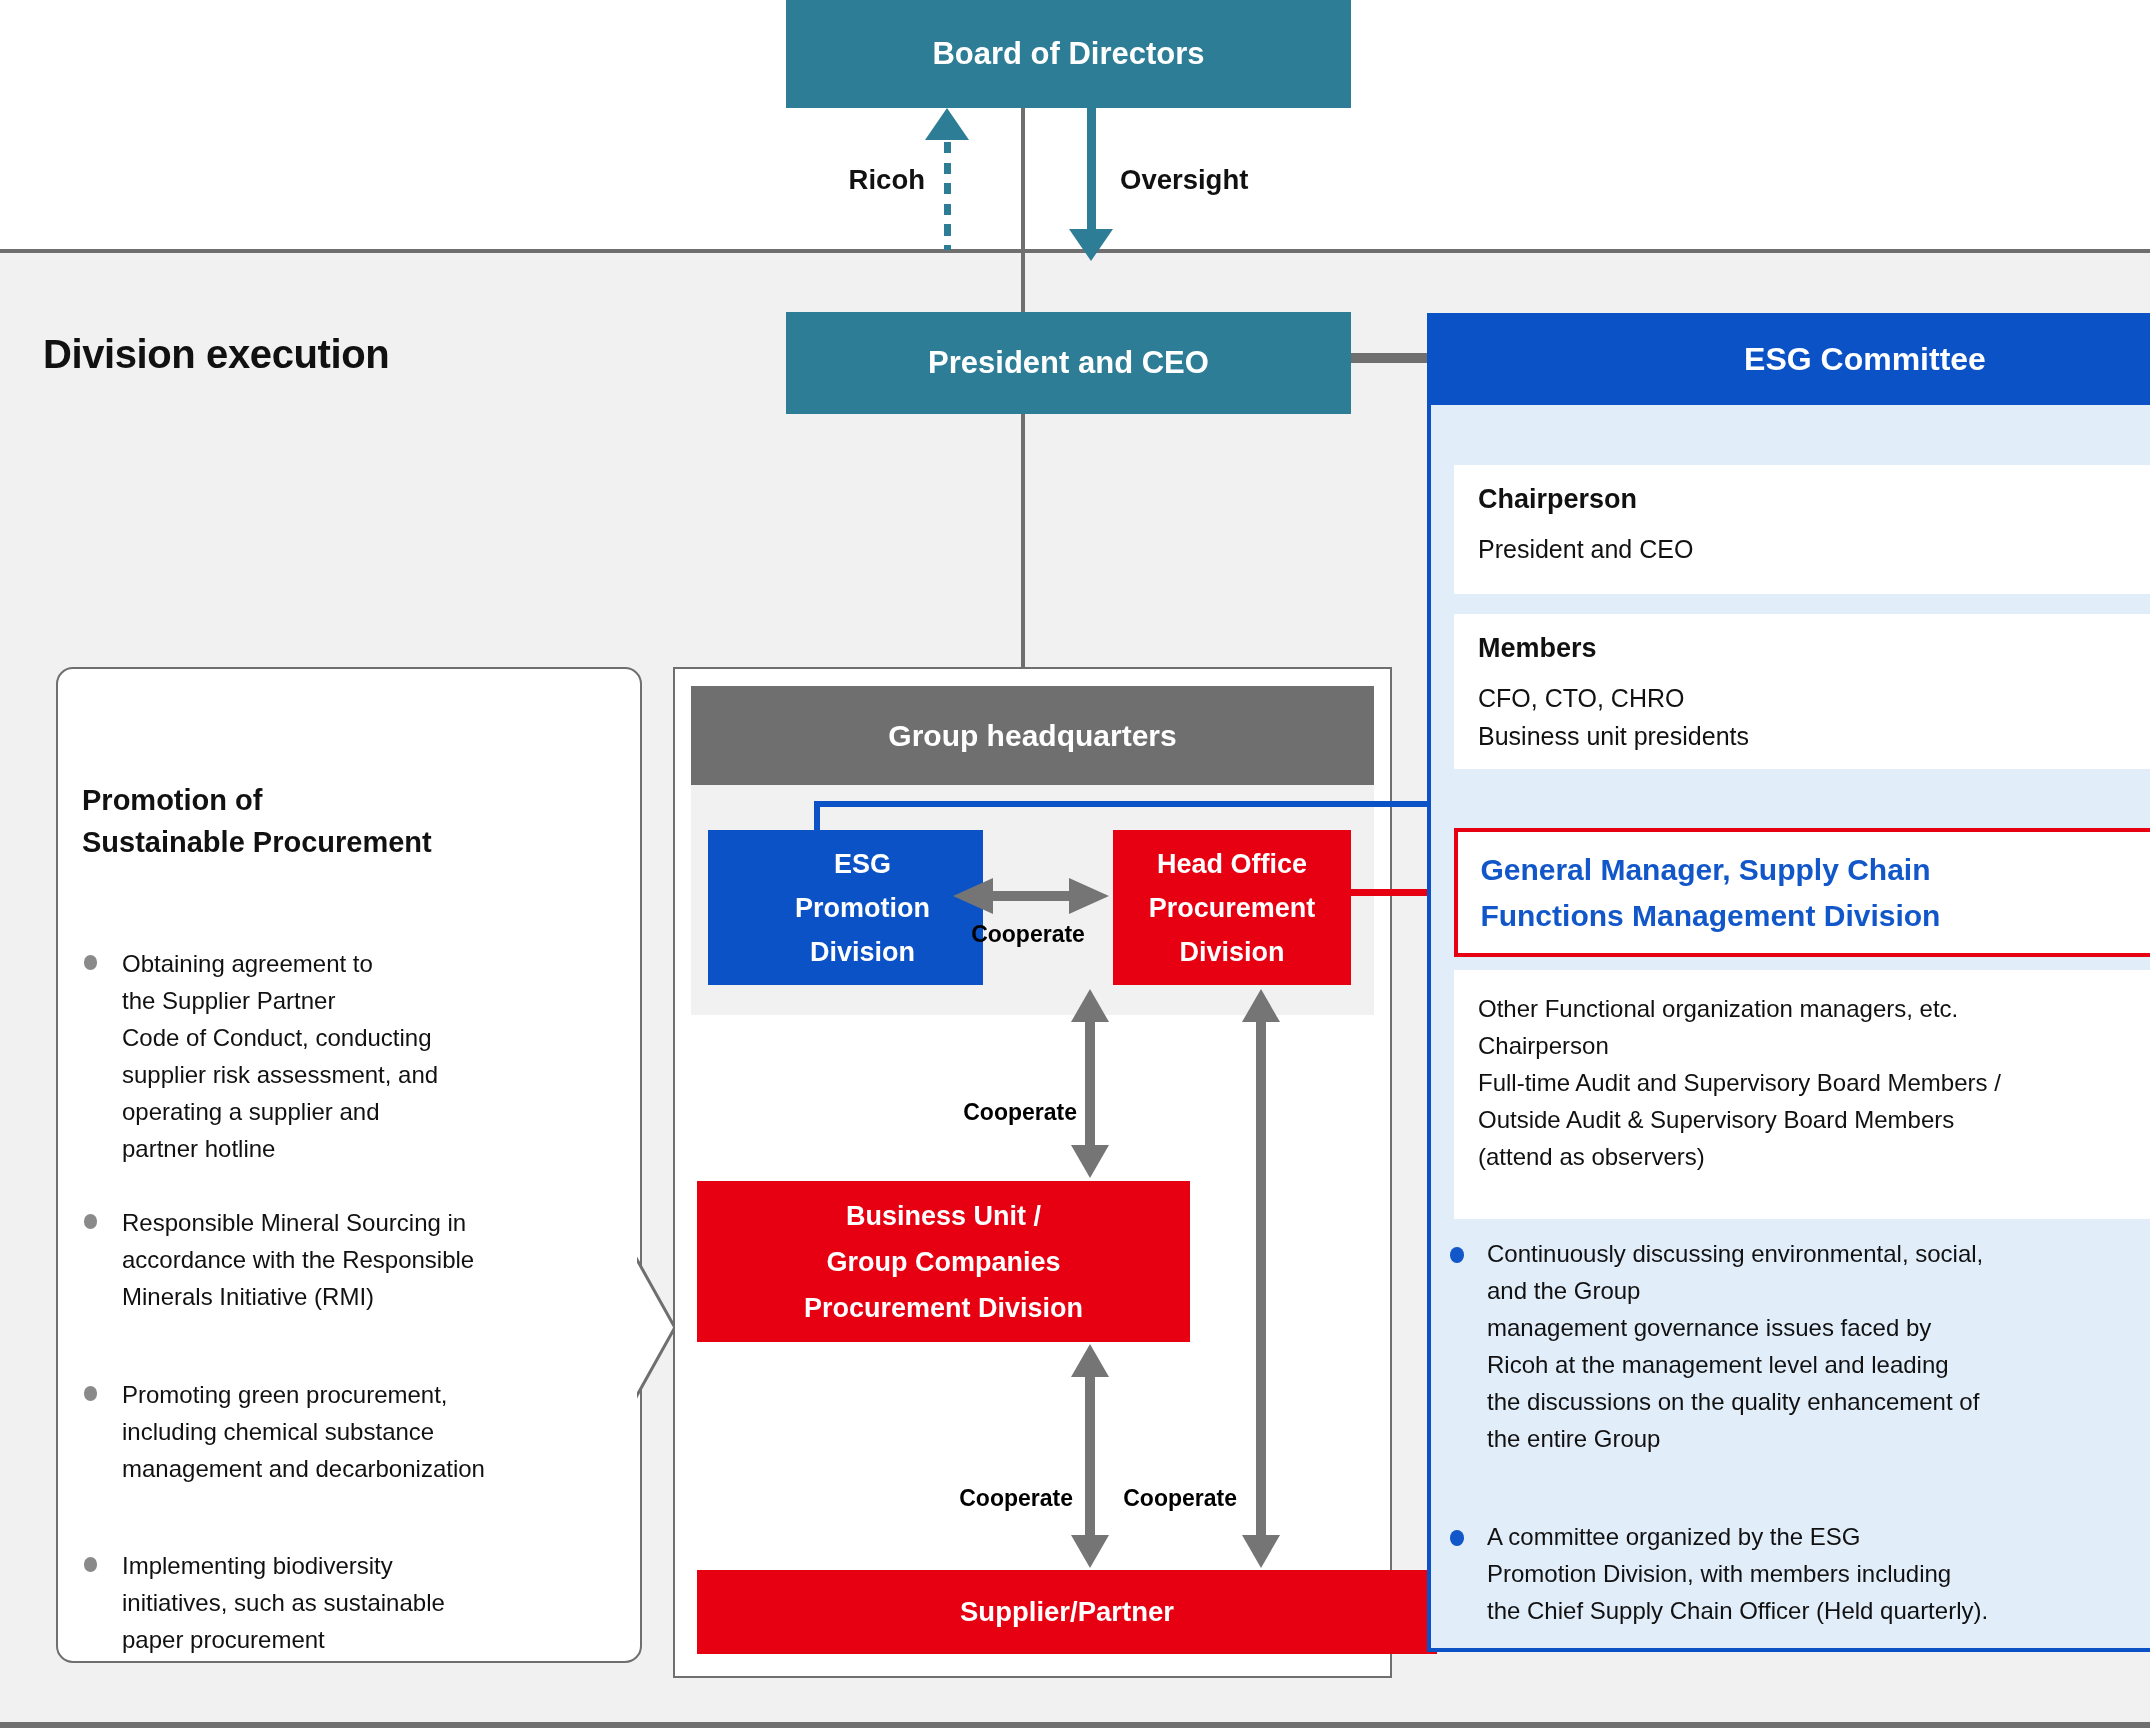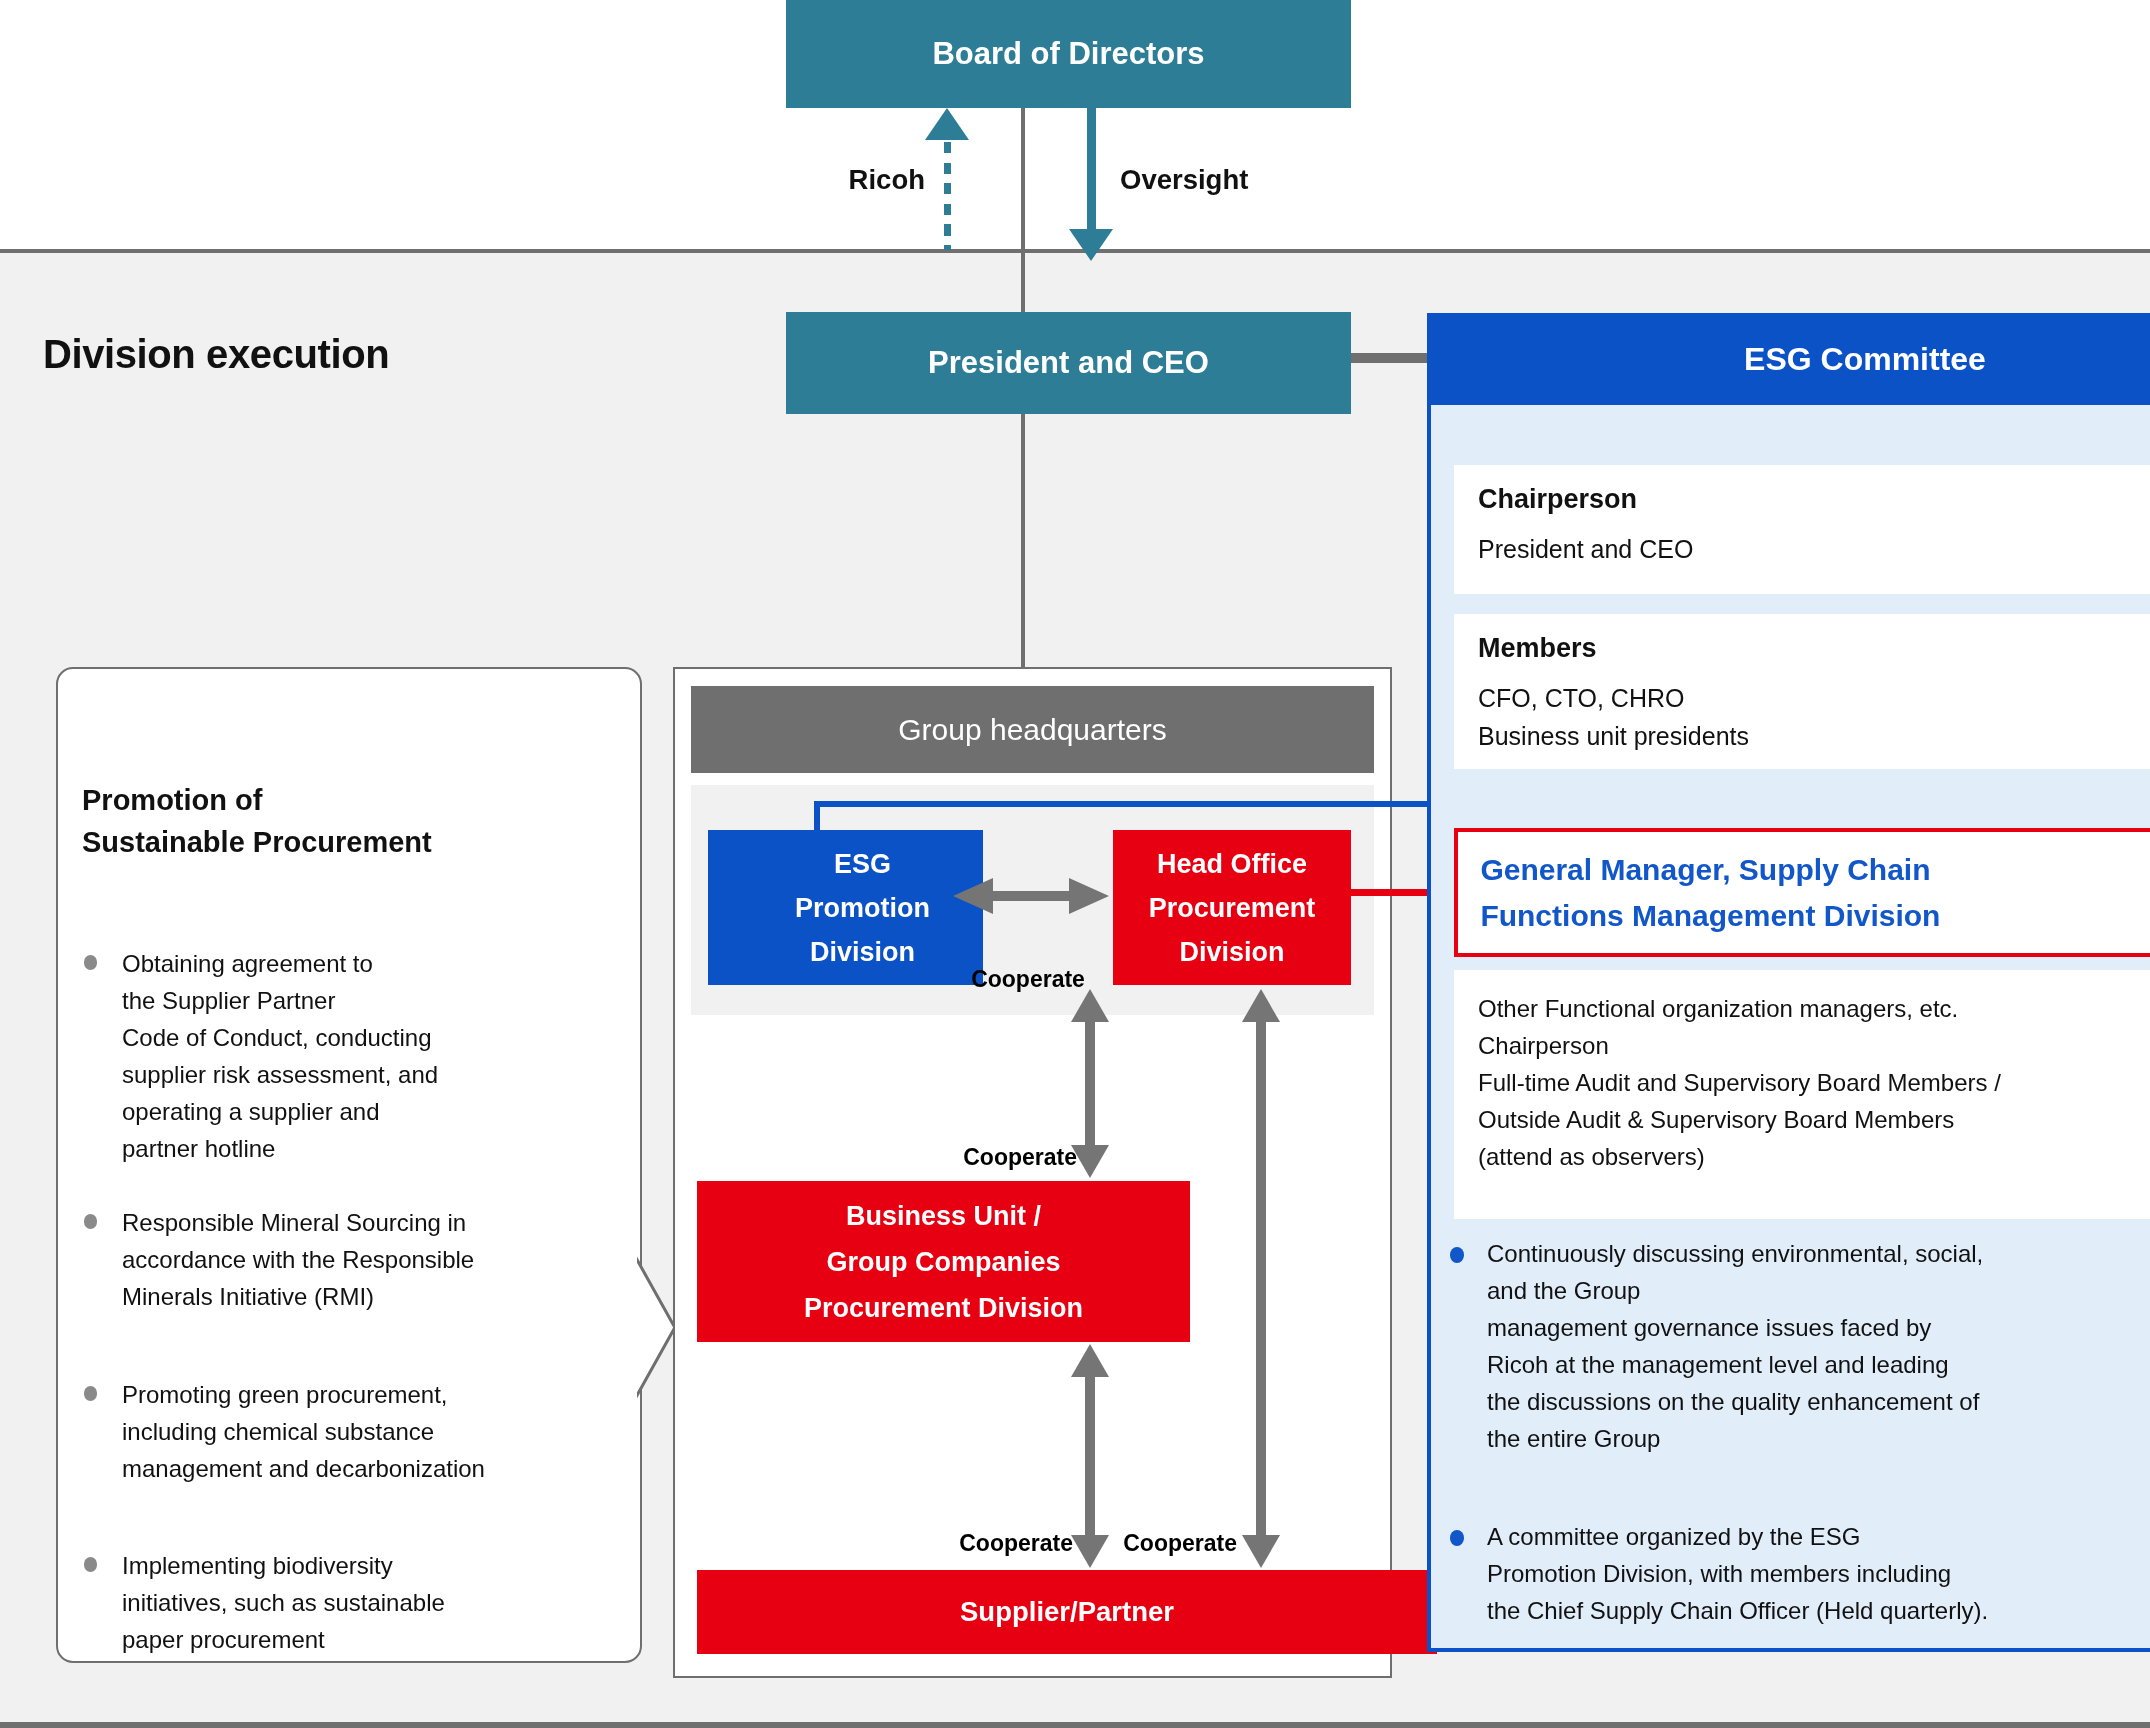--- a/index.html
+++ b/index.html
@@ -51,35 +51,35 @@
   #left-pointer{left:637px;top:1250px;}
   #left-title{left:82px;top:779px;width:542px;font-size:29px;font-weight:700;line-height:42px;}
   .lbullet{left:82px;width:551px;padding-left:40px;box-sizing:border-box;
     font-size:24px;line-height:37px;}
   .lbullet .dot{position:absolute;left:1.7px;top:10.3px;width:13.8px;height:14.6px;border-radius:50%;background:#8A8A8A;}
   #lb1{top:921px;margin-top:24px;} #lb2{top:1204px;} #lb3{top:1376px;} #lb4{top:1547px;}
 
   
   #middle-panel{left:673px;top:667px;width:719px;height:1011px;background:#fff;
     border:2.6px solid var(--gray);box-sizing:border-box;}
-  #ghq-box{left:691px;top:686px;width:683px;height:87px;background:var(--gray);
-    display:flex;align-items:center;justify-content:center;color:#fff;font-size:30px;font-weight:400;}
+  #ghq-box{left:691px;top:686px;width:683px;height:99px;background:var(--gray);
+    display:flex;align-items:center;justify-content:center;color:#fff;font-size:30px;font-weight:700;}
   #gray-band{left:691px;top:785px;width:683px;height:230px;background:var(--bg);}
   #blue-conn-h{left:814px;top:801px;width:616px;height:6px;background:var(--blue);}
   #blue-conn-v{left:814px;top:801px;width:6px;height:31px;background:var(--blue);}
   .div-box{display:flex;align-items:center;justify-content:center;text-align:center;
     color:#fff;font-size:27px;font-weight:700;line-height:44px;}
   #esgdiv-box{left:708px;top:830px;width:241px;height:155px;background:var(--blue);padding-left:34px;}
   #ho-box{left:1113px;top:830px;width:238px;height:155px;background:var(--red);}
   #harrow-left{left:953px;top:878px;width:0;height:0;
     border-top:18px solid transparent;border-bottom:18px solid transparent;border-right:40px solid var(--arrow);}
   #harrow-right{left:1069px;top:878px;width:0;height:0;
     border-top:18px solid transparent;border-bottom:18px solid transparent;border-left:40px solid var(--arrow);}
   #harrow-shaft{left:989px;top:891px;width:86px;height:10.3px;background:var(--arrow);}
-  .coop{font-size:23px;font-weight:700;color:#000;margin-top:45px;}
+  .coop{font-size:23px;font-weight:700;color:#000;}
   #coop1{left:948px;top:921px;width:160px;text-align:center;}
   #red-conn{left:1351px;top:889px;width:107px;height:6.9px;background:var(--red);}
 
   .varrow{width:39px;}
   .varrow .vshaft{position:absolute;left:14px;top:28px;bottom:28px;width:10.3px;background:var(--arrow);}
   .varrow .vhead-t{position:absolute;left:0;top:0;width:0;height:0;
     border-left:19.4px solid transparent;border-right:19.4px solid transparent;border-bottom:33px solid var(--arrow);}
   .varrow .vhead-b{position:absolute;left:0;bottom:0;width:0;height:0;
     border-left:19.4px solid transparent;border-right:19.4px solid transparent;border-top:33px solid var(--arrow);}
   #varrow-a{left:1071px;top:989px;height:189px;}

